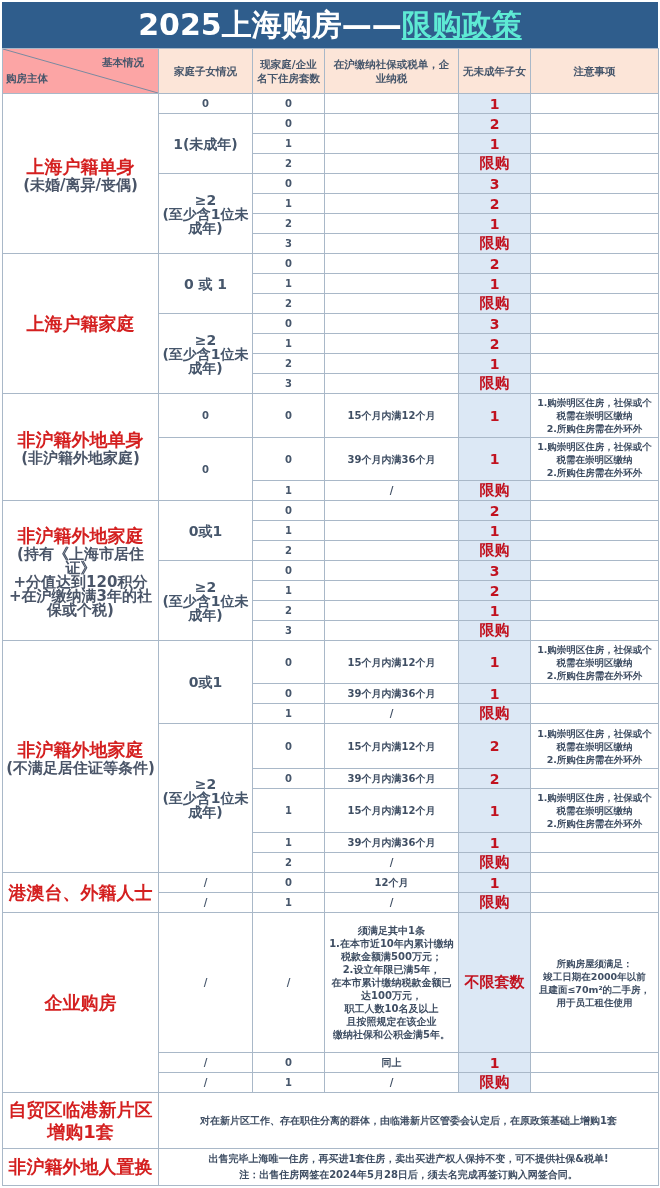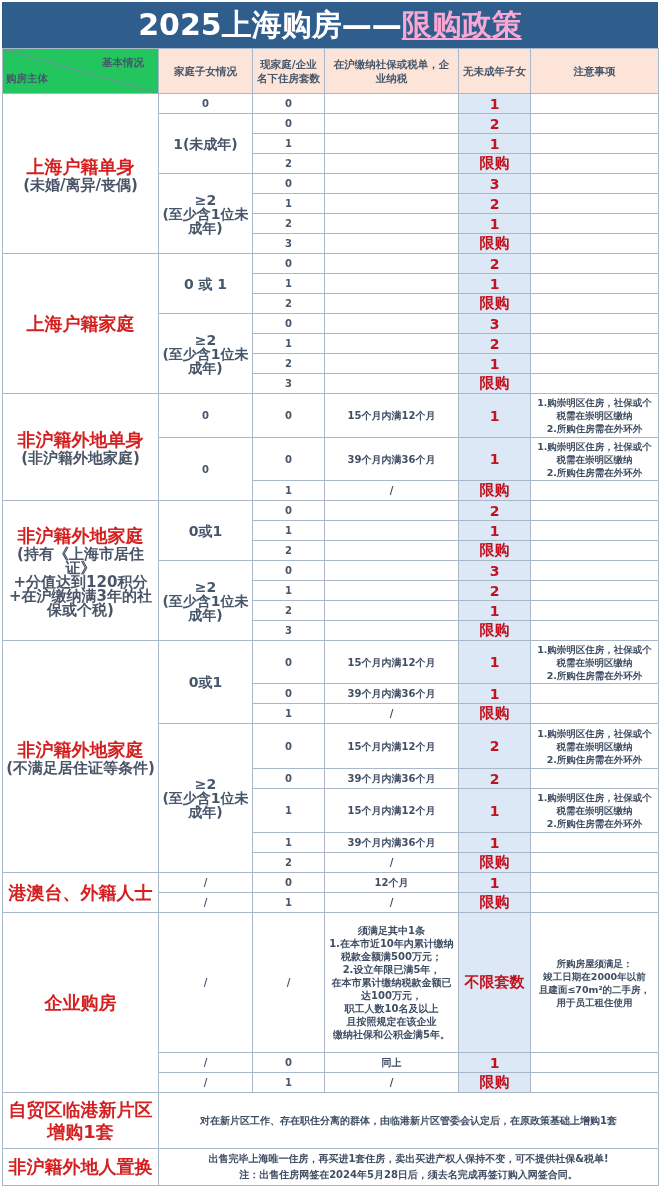--- a/index.html
+++ b/index.html
@@ -1,24 +1,24 @@
 <!DOCTYPE html>
 <html><head>
 <meta charset="utf-8">
 <style>
   html,body{margin:0;padding:0;background:#ffffff;}
   body{width:660px;height:1188px;overflow:hidden;font-family:"DejaVu Sans","Liberation Sans",sans-serif;}
   .wrap{position:relative;width:660px;height:1188px;background:#fff;}
   .title-bar{position:absolute;left:2px;top:2px;width:656px;height:46px;background:#2f5d8c;display:flex;align-items:center;justify-content:center;}
   .title{font-size:30px;font-weight:bold;color:#ffffff;letter-spacing:0px;white-space:nowrap;}
-  .title .hl{color:#f9a8d4;text-decoration:underline;text-decoration-thickness:2px;text-underline-offset:3px;}
+  .title .hl{color:#5eead4;text-decoration:underline;text-decoration-thickness:2px;text-underline-offset:3px;}
   table{position:absolute;left:2px;top:48px;width:656px;border-collapse:collapse;table-layout:fixed;}
   td,th{border:1px solid #a9b8c8;text-align:center;vertical-align:middle;padding:0;font-size:10px;color:#3f4e63;overflow:hidden;}
   th{background:#fce5d8;font-weight:bold;font-size:10.5px;line-height:14px;color:#46566b;}
-  .diag{position:relative;background:#22c55e;text-align:right;}
+  .diag{position:relative;background:#fca5a5;text-align:right;}
   .diag svg{position:absolute;left:0;top:0;width:100%;height:100%;}
   .diag .tr{position:absolute;right:14px;top:6px;font-weight:bold;font-size:10.5px;color:#46566b;}
   .diag .bl{position:absolute;left:3px;bottom:8px;font-weight:bold;font-size:10.5px;color:#46566b;}
   .subj{color:#d42020;font-weight:bold;font-size:18px;line-height:22px;}
   .subj-sm{color:#4a5568;font-size:15px;line-height:14px;font-weight:bold;}
   .val{background:#dce8f5;color:#c1121f;font-weight:bold;font-size:14px;}
   .val.limit{font-size:15px;}
   .note{font-size:9.5px;line-height:13px;color:#3f4e63;font-weight:bold;}
   .cnd{font-size:10px;line-height:13px;color:#3f4e63;font-weight:bold;}
   .kid{font-size:14px;line-height:14px;font-weight:bold;color:#46566b;}

